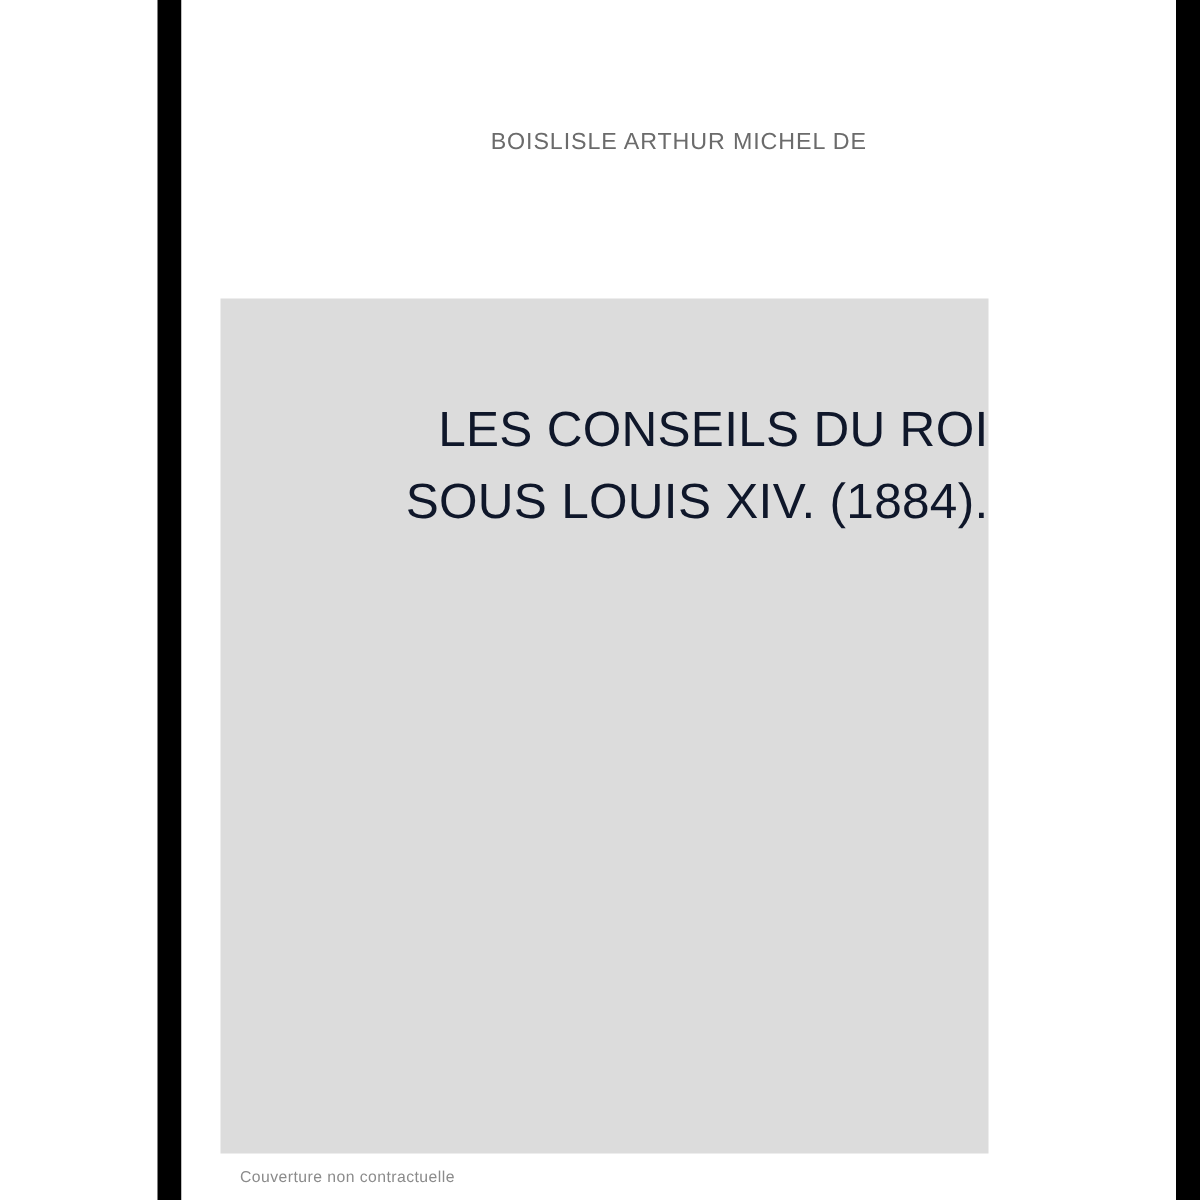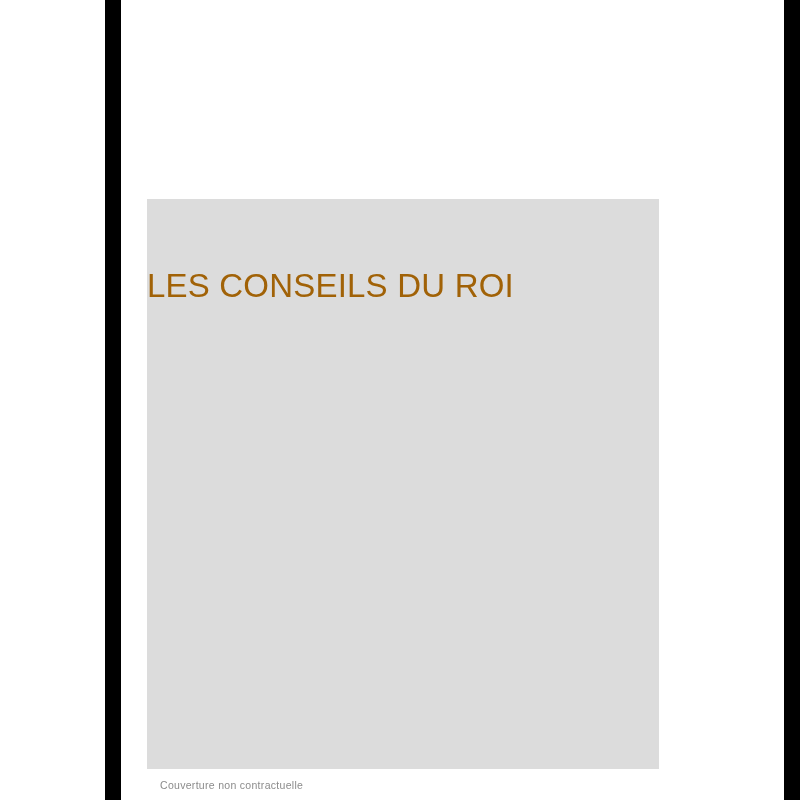--- a/index.html
+++ b/index.html
@@ -75,22 +75,22 @@
     height: 570px;
     background: #dcdcdc;
   }
 
   
   .title {
     position: absolute;
     left: 147px;
     top: 262px;
     width: 512px;
-    text-align: left;
-    color: #a16207;
+    text-align: right;
+    color: #0f172a;
     font-size: 33px;
     line-height: 48px;
     font-weight: 400;
     letter-spacing: 0.2px;
   }
   .title-line {
     display: block;
     white-space: nowrap;
   }
 
@@ -108,22 +108,24 @@
 </head>
 <body>
 
 <div class="canvas">
 
   <div class="spine-band"></div>
   <div class="edge-band"></div>
 
   <div class="page"></div>
 
+  <div class="author">BOISLISLE ARTHUR MICHEL DE</div>
 
   <div class="cover-block"></div>
 
   <div class="title">
     <span class="title-line">LES CONSEILS DU ROI</span>
+    <span class="title-line">SOUS LOUIS XIV. (1884).</span>
   </div>
 
   <div class="disclaimer">Couverture non contractuelle</div>
 
 </div>
 
 </body></html>

